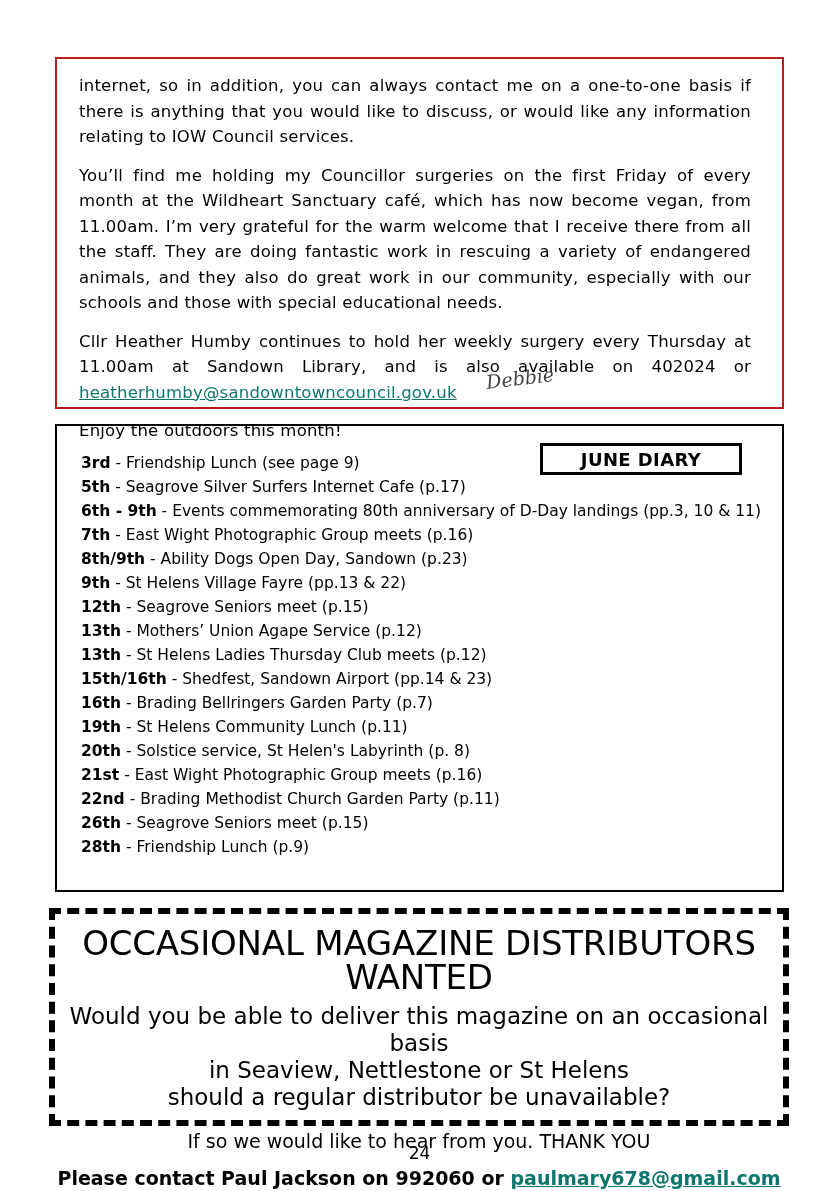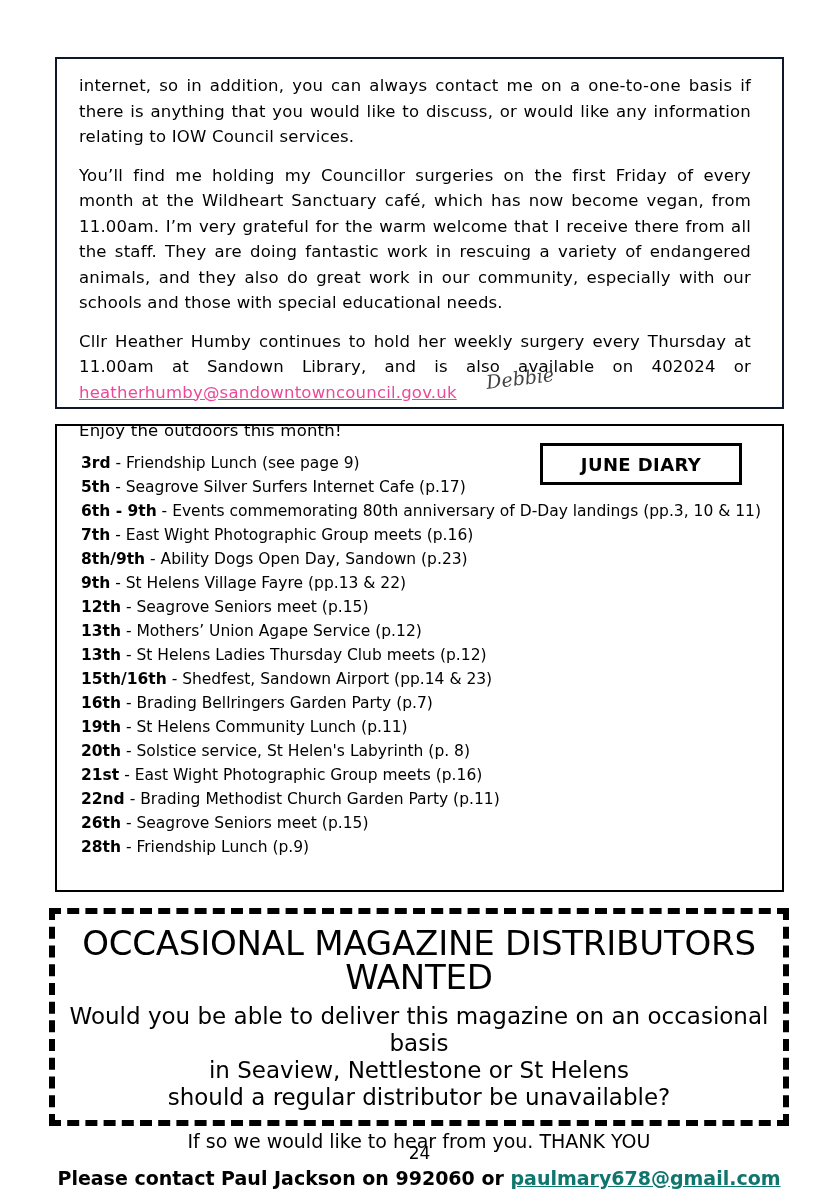--- a/index.html
+++ b/index.html
@@ -22,38 +22,38 @@
     height: 1191px;
   }
 
   
   .article-box {
     position: absolute;
     left: 55px;
     top: 57px;
     width: 729px;
     height: 352px;
-    border: 2px solid #0f172a;
+    border: 2px solid #b91c1c;
     box-sizing: border-box;
     padding: 14px 31px 0 22px;
   }
   .para {
     font-family: "DejaVu Sans", sans-serif;
     font-size: 16.5px;
     line-height: 25.5px;
     text-align: justify;
     margin: 0 0 13px 0;
     letter-spacing: 0.2px;
   }
   .para.last {
     text-align: left;
     margin-bottom: 0;
   }
   .para a.mail {
-    color: #ec4899;
+    color: #0f766e;
   }
   .signature {
     position: absolute;
     right: 228px;
     bottom: 18px;
     font-family: "DejaVu Serif", serif;
     font-style: italic;
     font-size: 19px;
     color: #222;
     transform: rotate(-7deg);
@@ -68,21 +68,21 @@
     width: 729px;
     height: 468px;
     border: 2px solid #000;
     box-sizing: border-box;
   }
   .diary-title {
     position: absolute;
     right: 40px;
     top: 17px;
     width: 202px;
-    height: 42px;
+    height: 32px;
     border: 3px solid #000;
     box-sizing: border-box;
     display: flex;
     align-items: center;
     justify-content: center;
     font-weight: bold;
     font-size: 18px;
     letter-spacing: 0.4px;
   }
   .diary-list {

